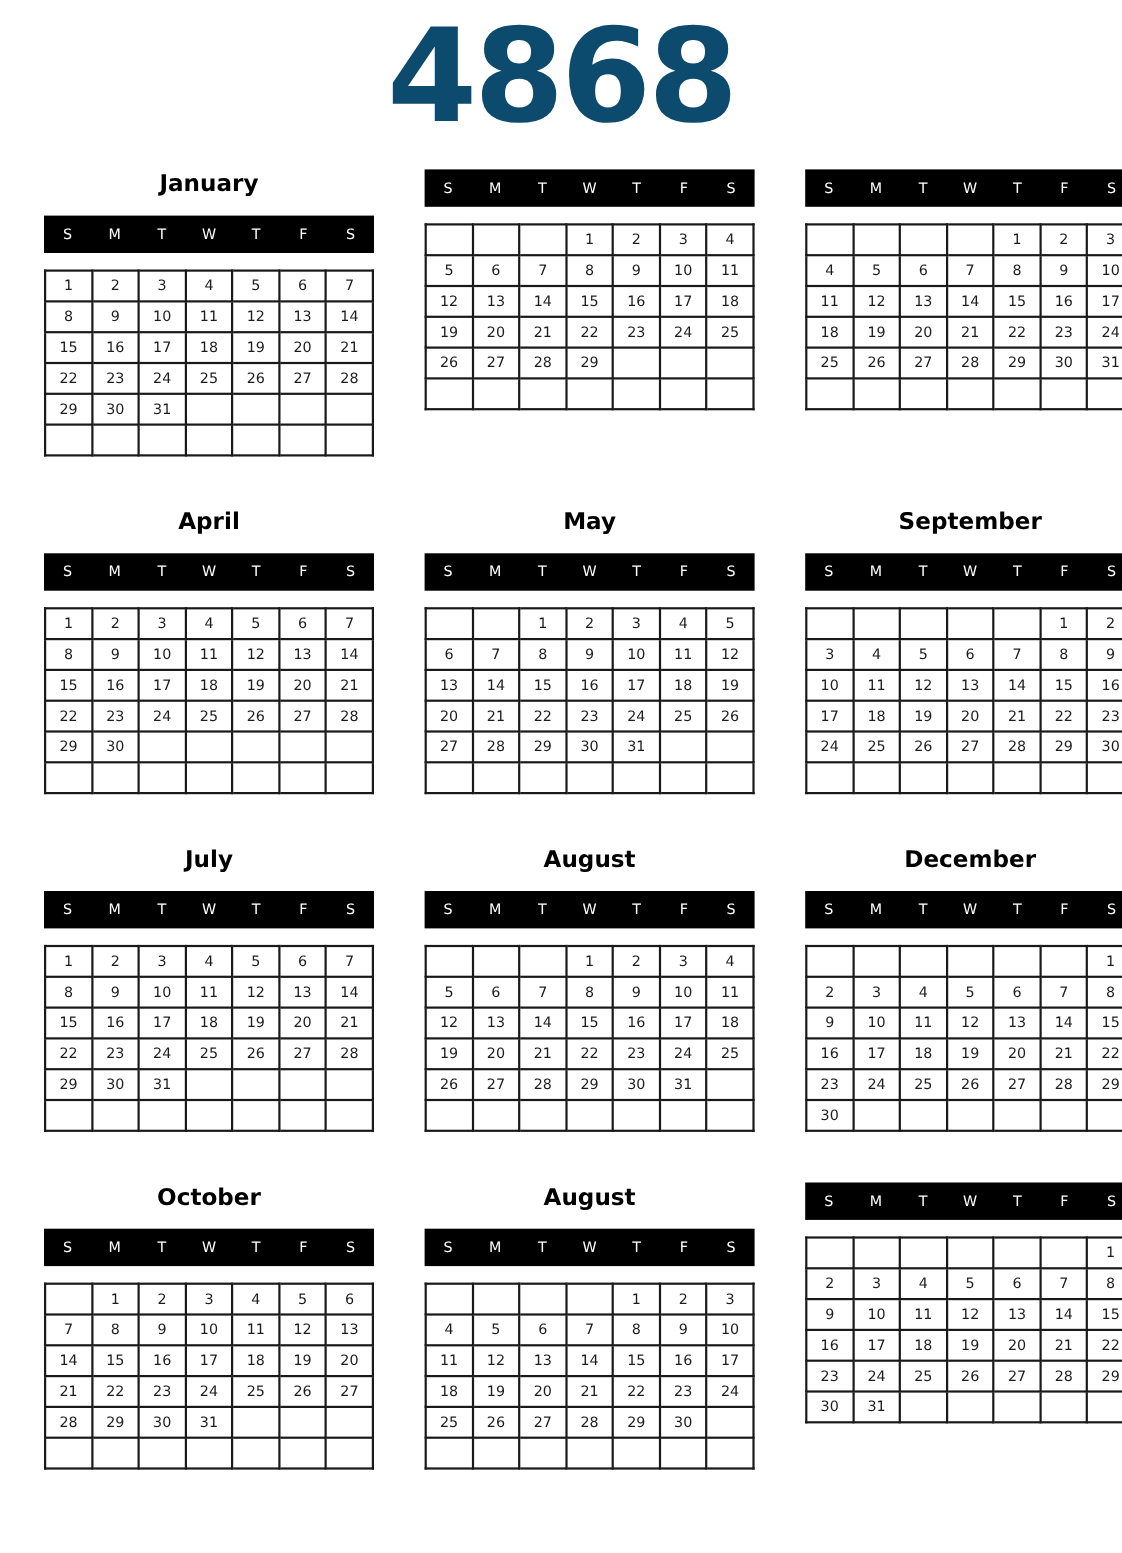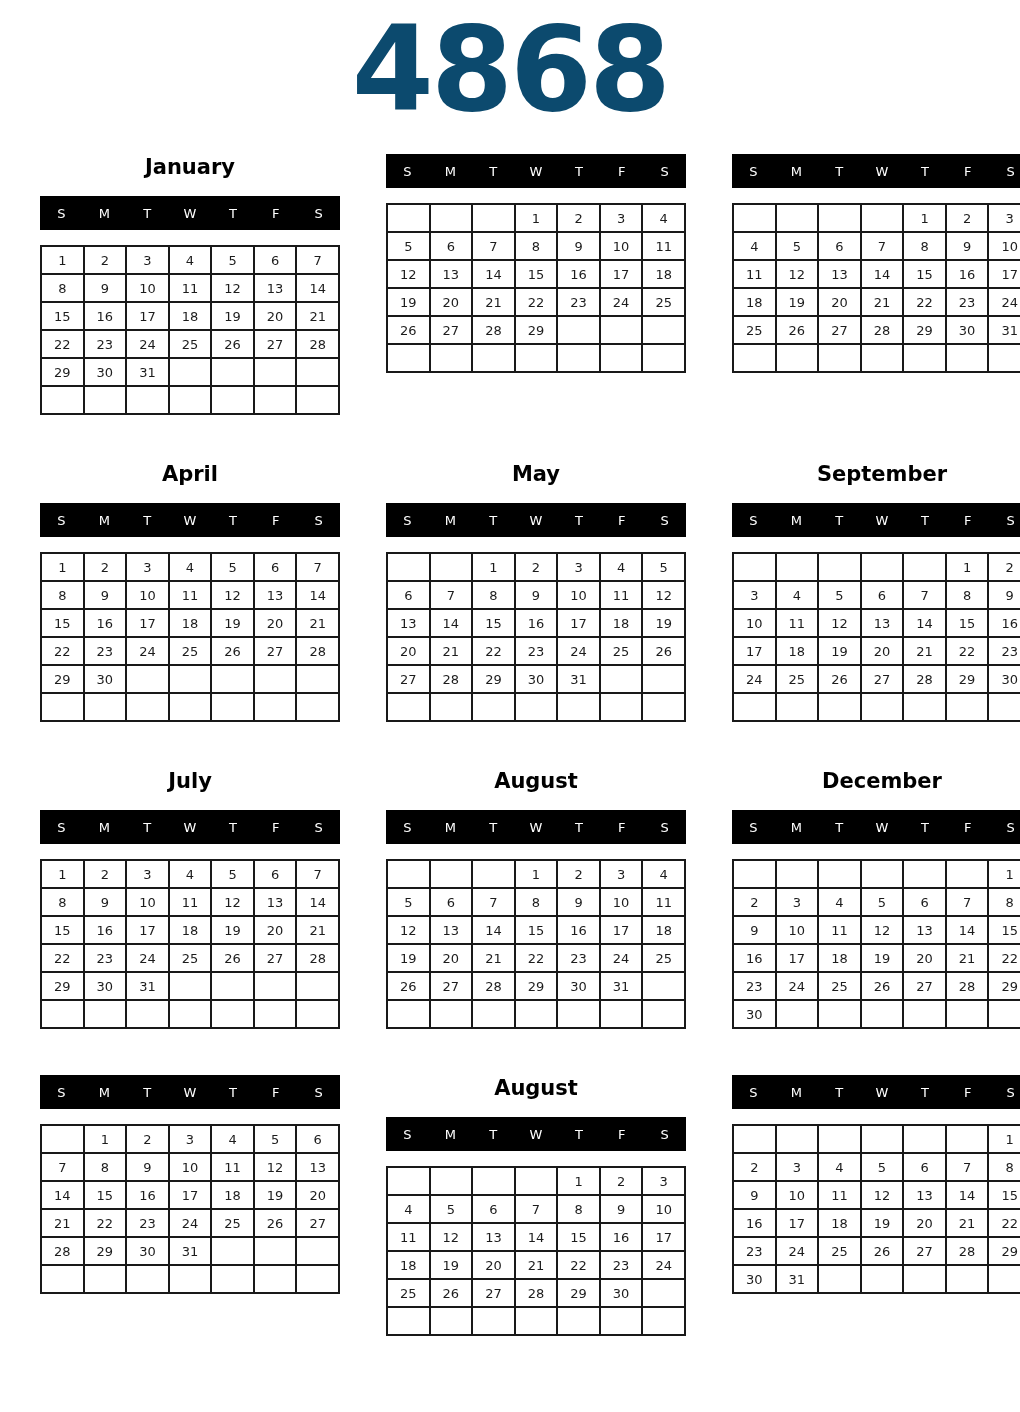--- a/index.html
+++ b/index.html
@@ -707,20 +707,21 @@
             <td></td>
             <td></td>
             <td></td>
             <td></td>
           </tr>
         </tbody>
     </table>
   </div>
 
   <div class="month">
+    <div class="month-name">October</div>
     <div class="weekday-bar">
         <span>S</span>
         <span>M</span>
         <span>T</span>
         <span>W</span>
         <span>T</span>
         <span>F</span>
         <span>S</span>
       </div>
     <table class="days">

